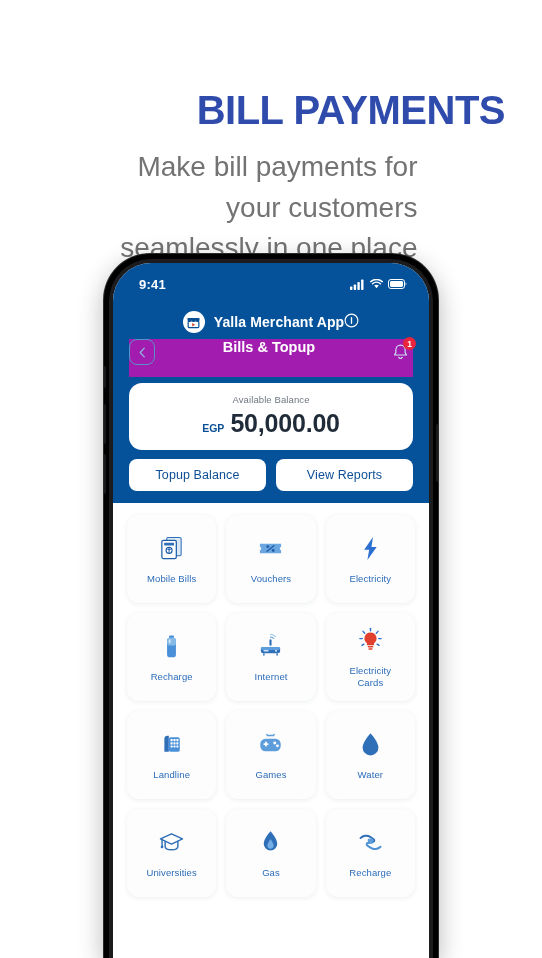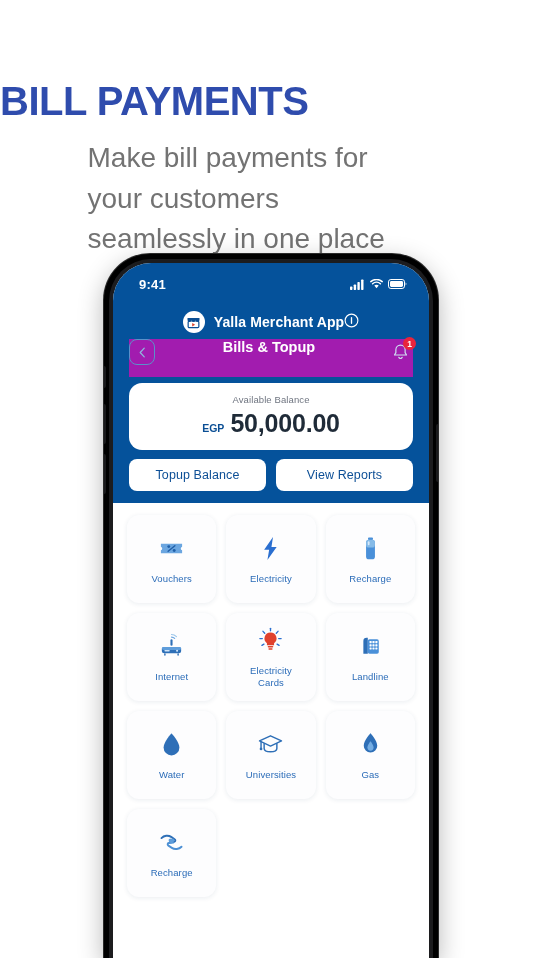--- a/index.html
+++ b/index.html
@@ -11,24 +11,24 @@
     height: 958px;
     background: #ffffff;
     font-family: "Liberation Sans", sans-serif;
     overflow: hidden;
     position: relative;
   }
 
   
   .promo {
     position: absolute;
-    top: 8px; left: 0;
+    top: 17px; left: 0;
     width: 505px;
     padding-top: 72px;
-    text-align: left;
+    text-align: right;
   }
   .promo-title {
     font-size: 40px;
     font-weight: 700;
     letter-spacing: -0.5px;
     color: #2f4cad;
     margin: 0;
     line-height: 1.05;
   }
   .promo-sub {
@@ -362,20 +362,32 @@
         </div>
         <div class="action-row">
           <div class="action-btn">Topup Balance</div>
           <div class="action-btn">View Reports</div>
         </div>
       </div>
 
       <div class="grid-area">
         <div class="grid">
 
+          <div class="tile">
+            <span class="tile-icon">
+              <svg width="27" height="27" viewBox="0 0 28 28">
+                <rect x="9" y="2.5" width="15" height="19" rx="1.6" fill="#dce9f7" stroke="#2e6fb7" stroke-width="1.1"></rect>
+                <rect x="4" y="5.5" width="15" height="19" rx="1.6" fill="#ffffff" stroke="#1f5fa8" stroke-width="1.3"></rect>
+                <rect x="6.4" y="8" width="10.2" height="3" rx="0.7" fill="#2e6fb7"></rect>
+                <circle cx="11.5" cy="16" r="3.1" fill="none" stroke="#1f5fa8" stroke-width="1.2"></circle>
+                <path d="M11.5 13.8 v4.4 M10.3 15 h2.4" stroke="#1f5fa8" stroke-width="1" stroke-linecap="round"></path>
+              </svg>
+            </span>
+            <span class="tile-label">Mobile Bills</span>
+          </div>
 
           <div class="tile">
             <span class="tile-icon">
               <svg width="27" height="27" viewBox="0 0 28 28">
                 <path d="M3 9 h22 v3.1 a2 2 0 0 0 0 3.8 V19 H3 v-3.1 a2 2 0 0 0 0 -3.8 Z" fill="#6ba6e0"></path>
                 <path d="M10.5 16.8 L17.5 11.2" stroke="#1f5fa8" stroke-width="1.5" stroke-linecap="round"></path>
                 <circle cx="11.2" cy="12" r="1.5" fill="#1f5fa8"></circle>
                 <circle cx="16.8" cy="16" r="1.5" fill="#1f5fa8"></circle>
               </svg>
             </span>
@@ -455,20 +467,33 @@
                   <rect x="19" y="11.7" width="2.2" height="2.2" rx="0.5"></rect>
                   <rect x="13" y="15" width="2.2" height="2.2" rx="0.5"></rect>
                   <rect x="16" y="15" width="2.2" height="2.2" rx="0.5"></rect>
                   <rect x="19" y="15" width="2.2" height="2.2" rx="0.5"></rect>
                 </g>
               </svg>
             </span>
             <span class="tile-label">Landline</span>
           </div>
 
+          <div class="tile">
+            <span class="tile-icon">
+              <svg width="27" height="27" viewBox="0 0 28 28">
+                <path d="M10.4 5.4 L9 2.6 l2.8 1.4 h4.4 L19 2.6 l-1.4 2.8 Z" fill="#5e9ddb"></path>
+                <rect x="3.4" y="8" width="21.2" height="13" rx="5.4" fill="#5e9ddb"></rect>
+                <rect x="6.6" y="12.6" width="5.4" height="1.8" rx="0.9" fill="#fff"></rect>
+                <rect x="8.4" y="10.8" width="1.8" height="5.4" rx="0.9" fill="#fff"></rect>
+                <circle cx="18.4" cy="12.4" r="1.5" fill="#fff"></circle>
+                <circle cx="21.2" cy="15.4" r="1.5" fill="#fff"></circle>
+              </svg>
+            </span>
+            <span class="tile-label">Games</span>
+          </div>
 
           <div class="tile">
             <span class="tile-icon">
               <svg width="27" height="27" viewBox="0 0 28 28">
                 <path d="M14 2.4 C14 2.4 5.8 11.6 5.8 17.1 a8.2 8.2 0 0 0 16.4 0 C22.2 11.6 14 2.4 14 2.4 Z" fill="#2e6fb7"></path>
                 <path d="M14 2.4 C14 2.4 9.6 7.3 7.4 12.2 C9.4 8 14 2.4 14 2.4 Z" fill="#71a9e0"></path>
               </svg>
             </span>
             <span class="tile-label">Water</span>
           </div>

